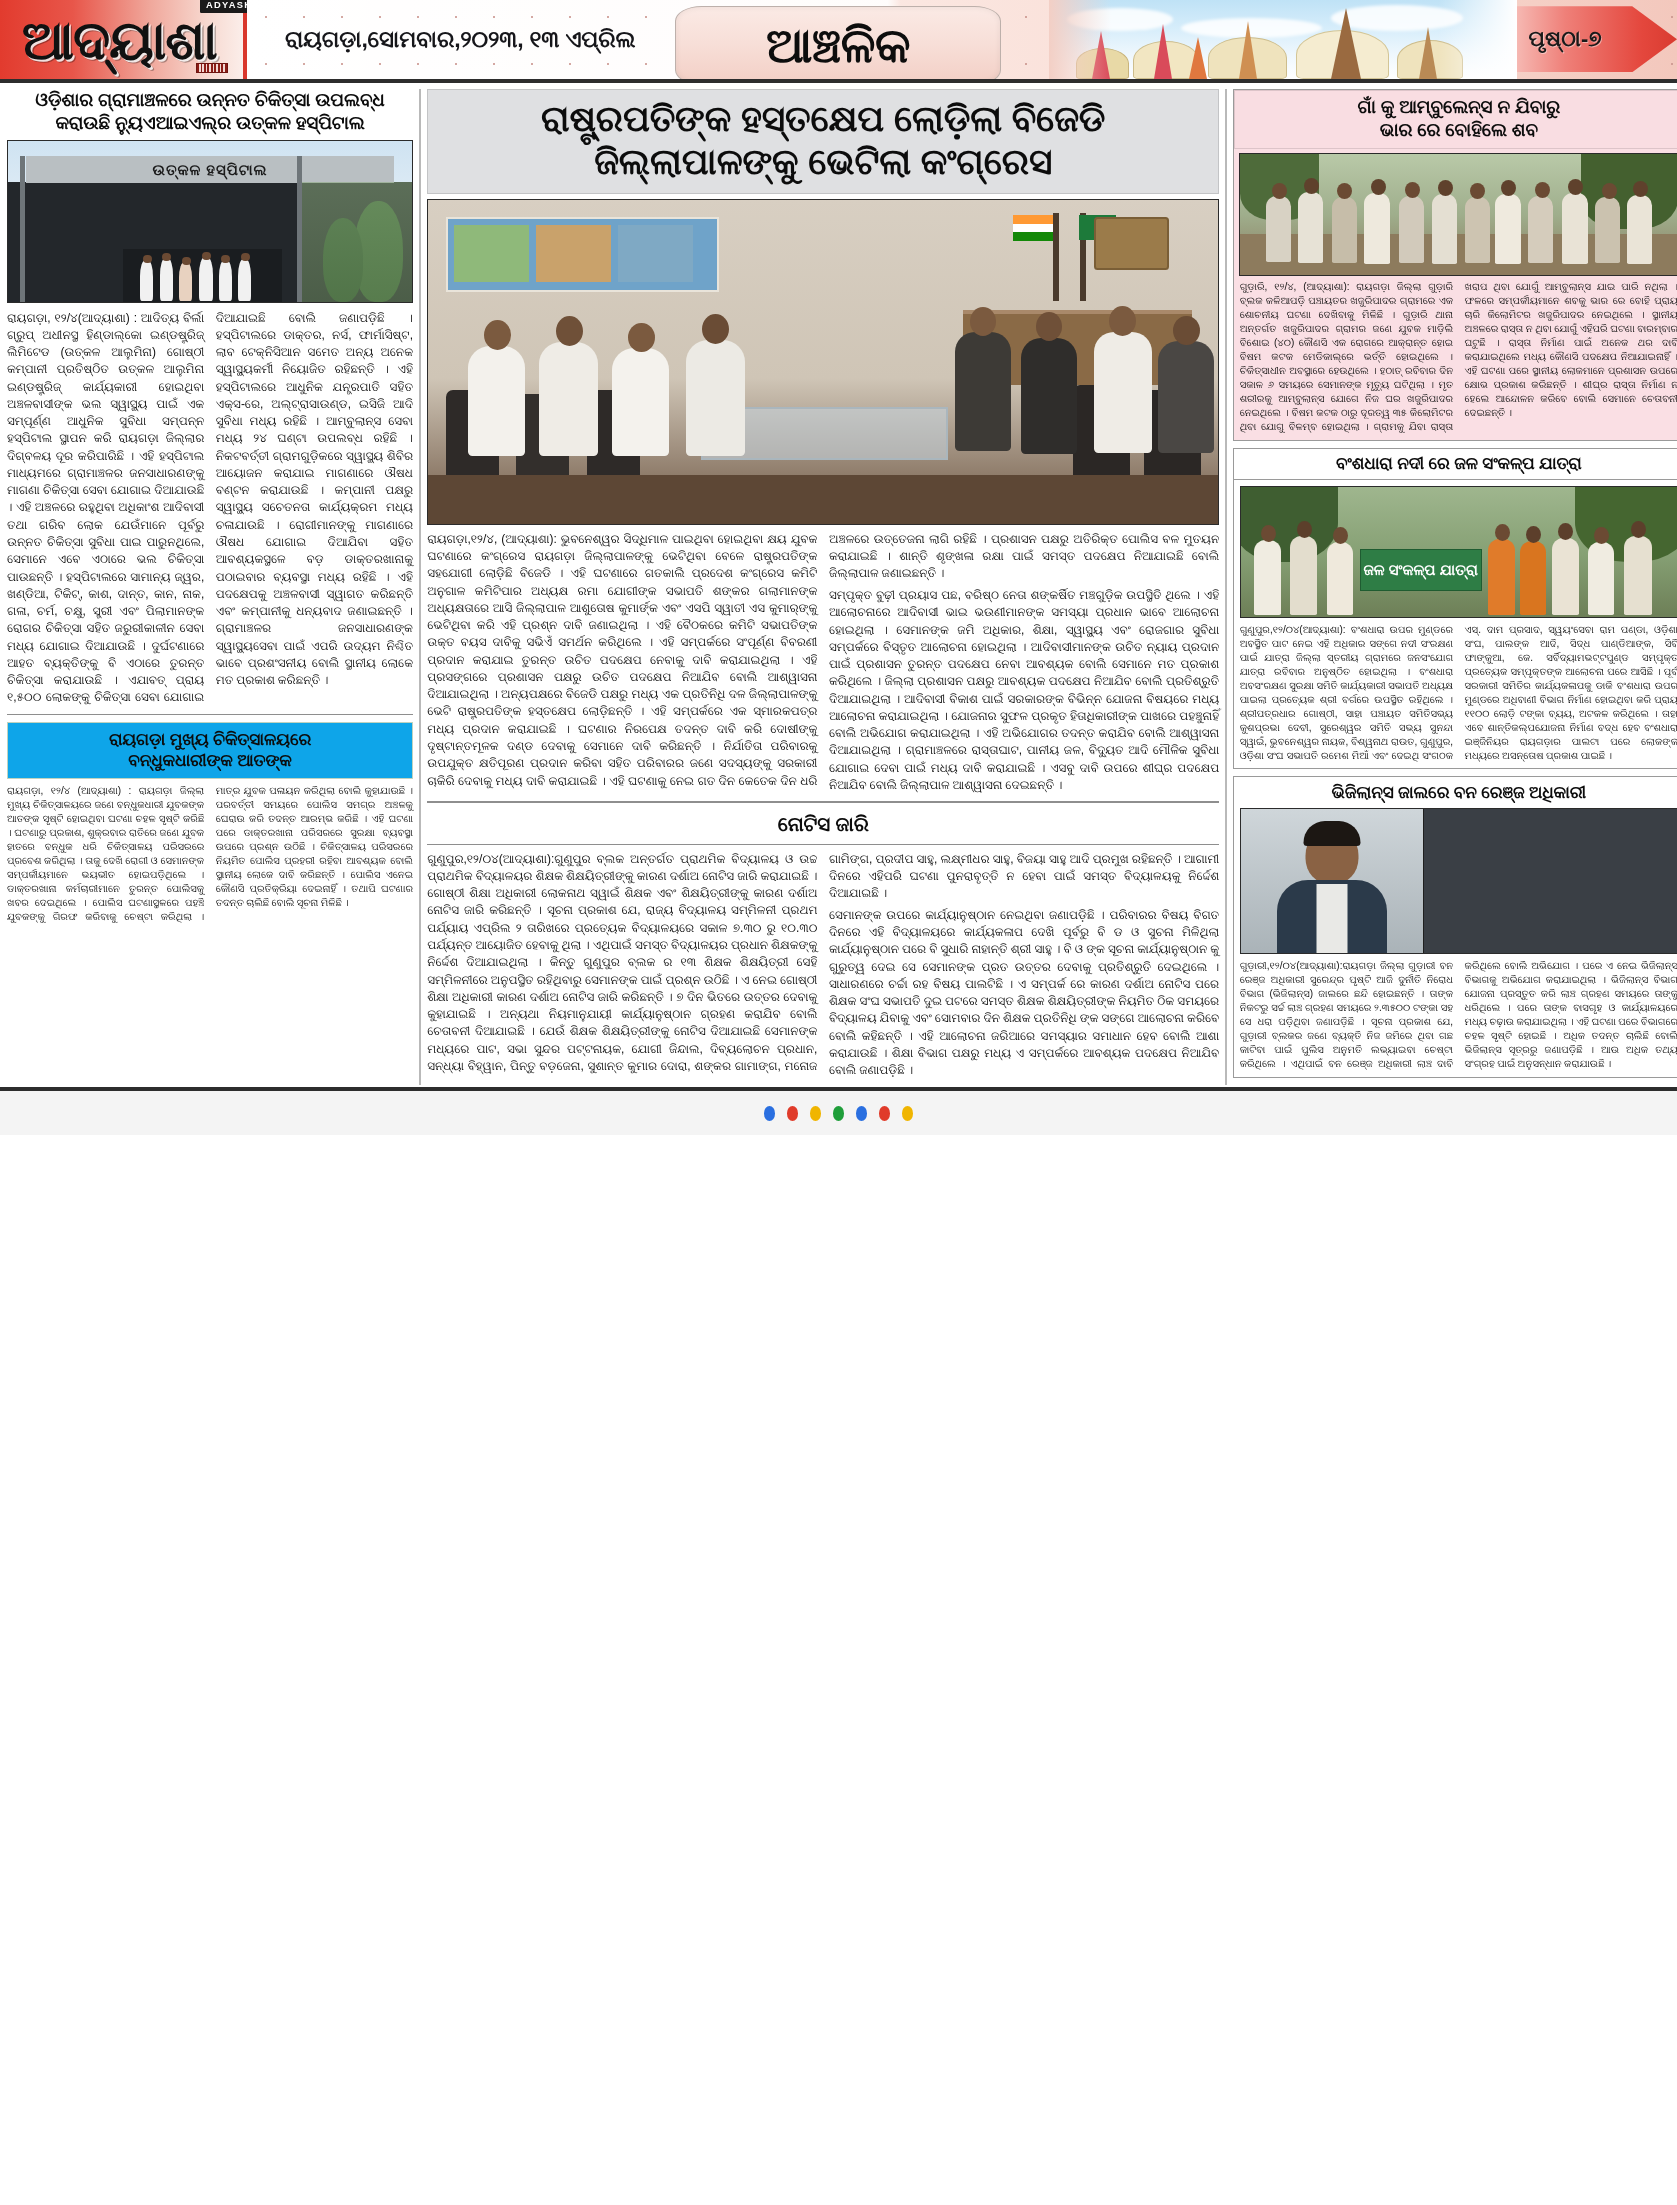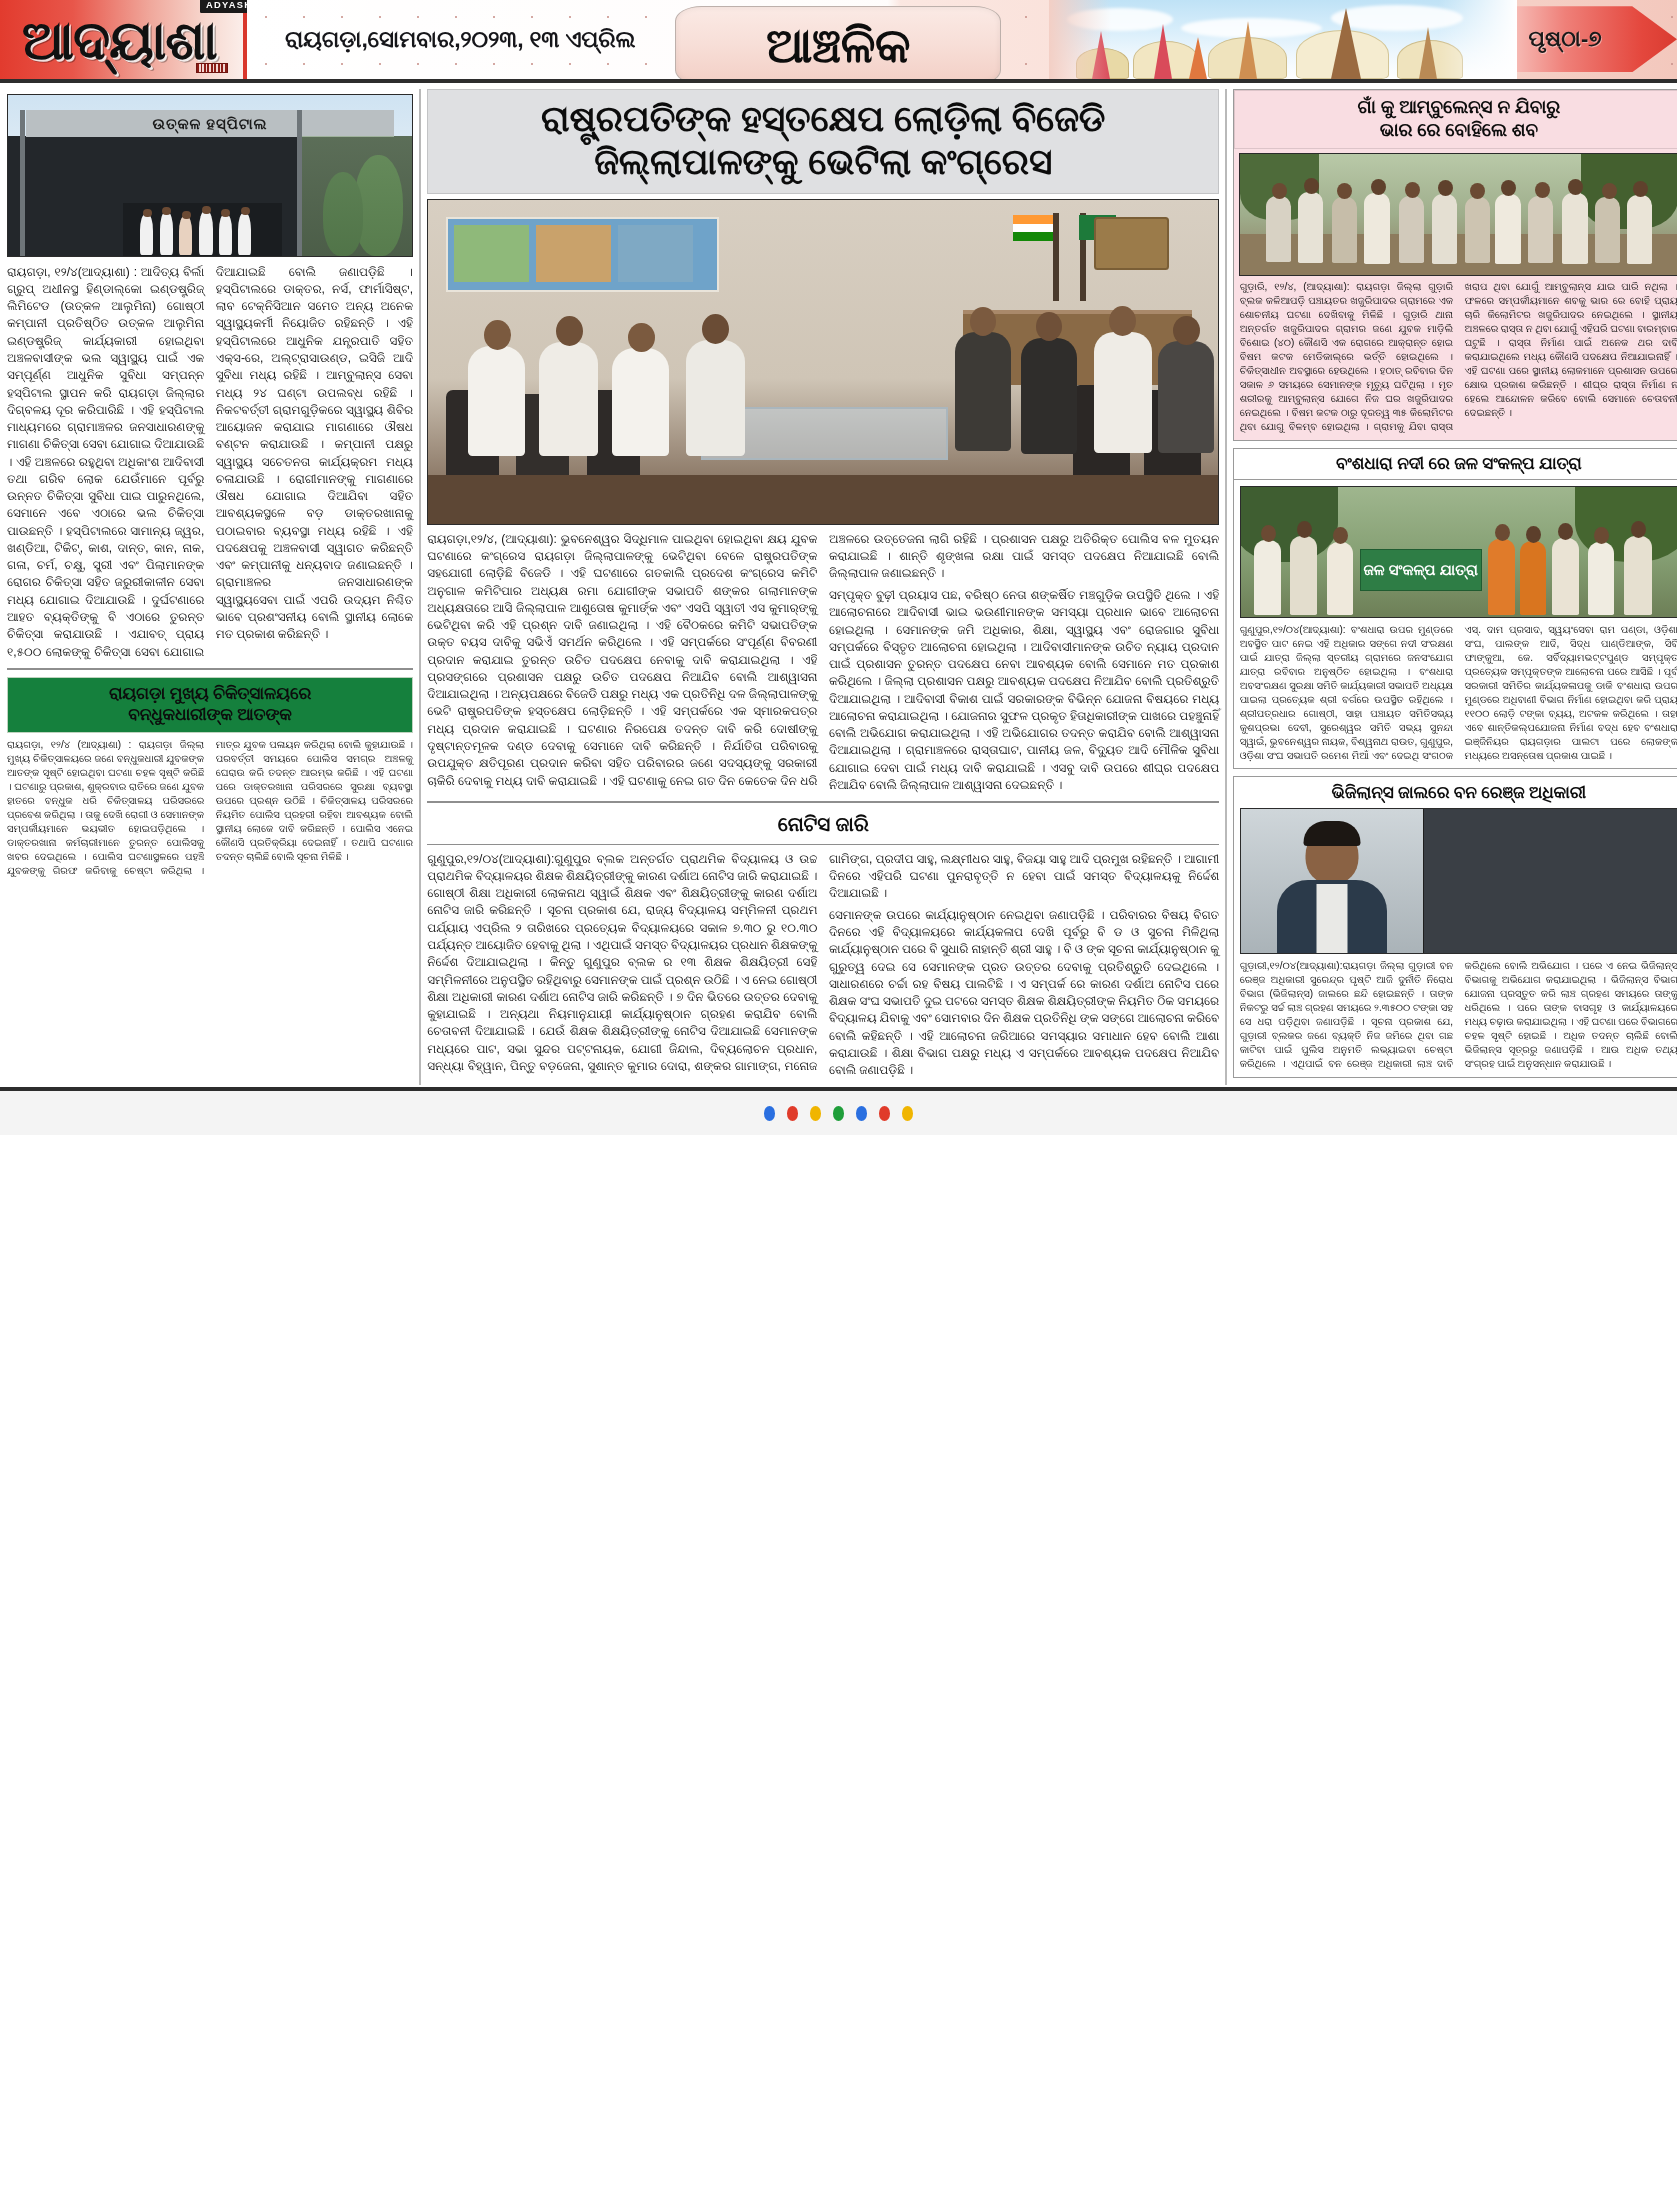--- a/index.html
+++ b/index.html
@@ -225,21 +225,21 @@
     background: #dfe0e2;
     padding: 7px 4.4px 9.7px 4.4px;
     border: 0.9px solid #c3c4c6;
   }
   .hl-band-pink {
     background: #f9dde2;
     padding: 4.4px 3.5px 6.2px 3.5px;
     border: 0.9px solid #ddc4c9;
   }
   .hl-band-green {
-    background: #15803d;
+    background: #0ea5e9;
     padding: 5.3px 3.5px 7px 3.5px;
     border: 0.9px solid #bfd3bf;
   }
 
   .photo {
     position: relative;
     width: 100%;
     border: 1.3px solid #2b2b2b;
     overflow: hidden;
     background: #3a3f45;
@@ -331,20 +331,24 @@
     </div>
   </div>
 
   <div class="masthead-rule"></div>
 
   <div class="body-wrap">
 
     <div class="col-left">
 
       <div>
+        <div class="headline hl-small">
+          <div>ଓଡ଼ିଶାର ଗ୍ରାମାଞ୍ଚଳରେ ଉନ୍ନତ ଚିକିତ୍ସା ଉପଲବ୍ଧ</div>
+          <div>କରାଉଛି ନ୍ୟୁଏଆଇଏଲ୍‌ର ଉତ୍କଳ ହସ୍ପିଟାଲ</div>
+        </div>
 
         <div class="photo" style="height:163px;margin-top:5.3px;">
           <div class="ph-sky"></div>
           <div class="ph-building" style="left:0;right:0;top:41px;height:123px;background:#23272b;"></div>
           <div class="ph-sign" style="left:17.6px;right:17.6px;top:15px;height:27px;font-size:15px;">ଉତ୍କଳ ହସ୍ପିଟାଲ</div>
           <div class="ph-pole" style="left:12.3px;top:15px;width:4.4px;height:148px;"></div>
           <div class="ph-pole" style="right:110px;top:15px;width:5.3px;height:148px;"></div>
           <div style="position:absolute;left:115px;bottom:0;width:159px;height:53px;background:#1a1d20;"></div>
           <div class="ph-person" style="left:132px;bottom:1.8px;width:13.2px;height:41px;"></div>
           <div class="ph-head" style="left:135px;bottom:39px;width:8.8px;height:8.8px;"></div>

